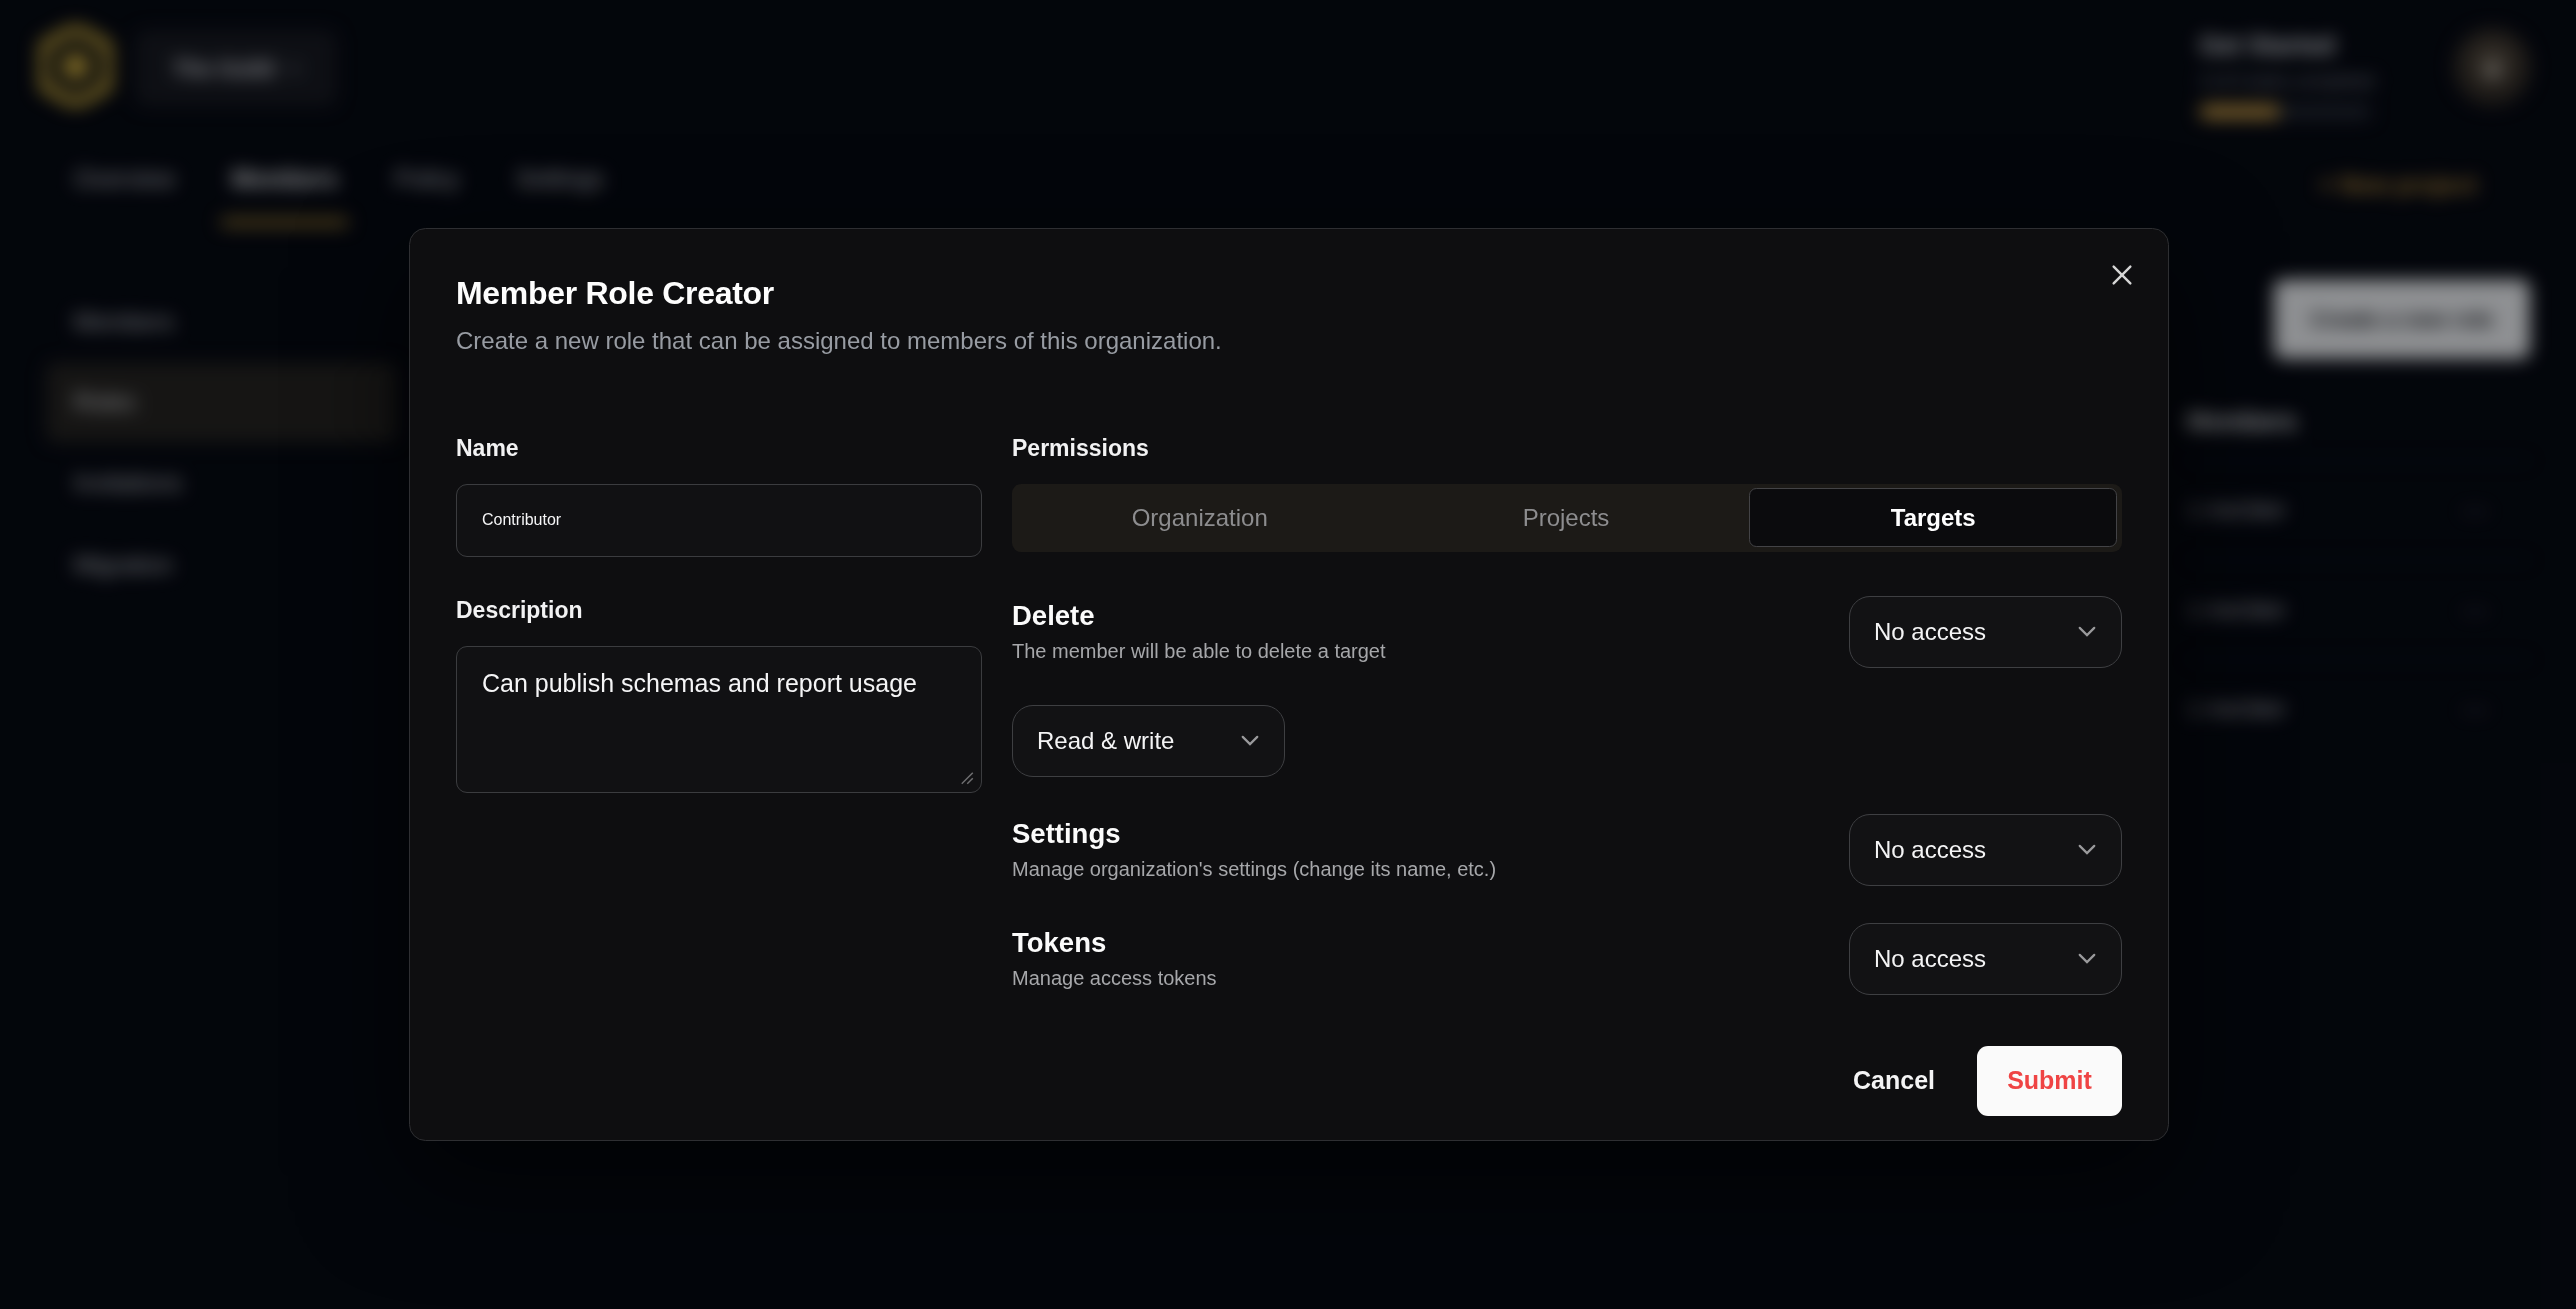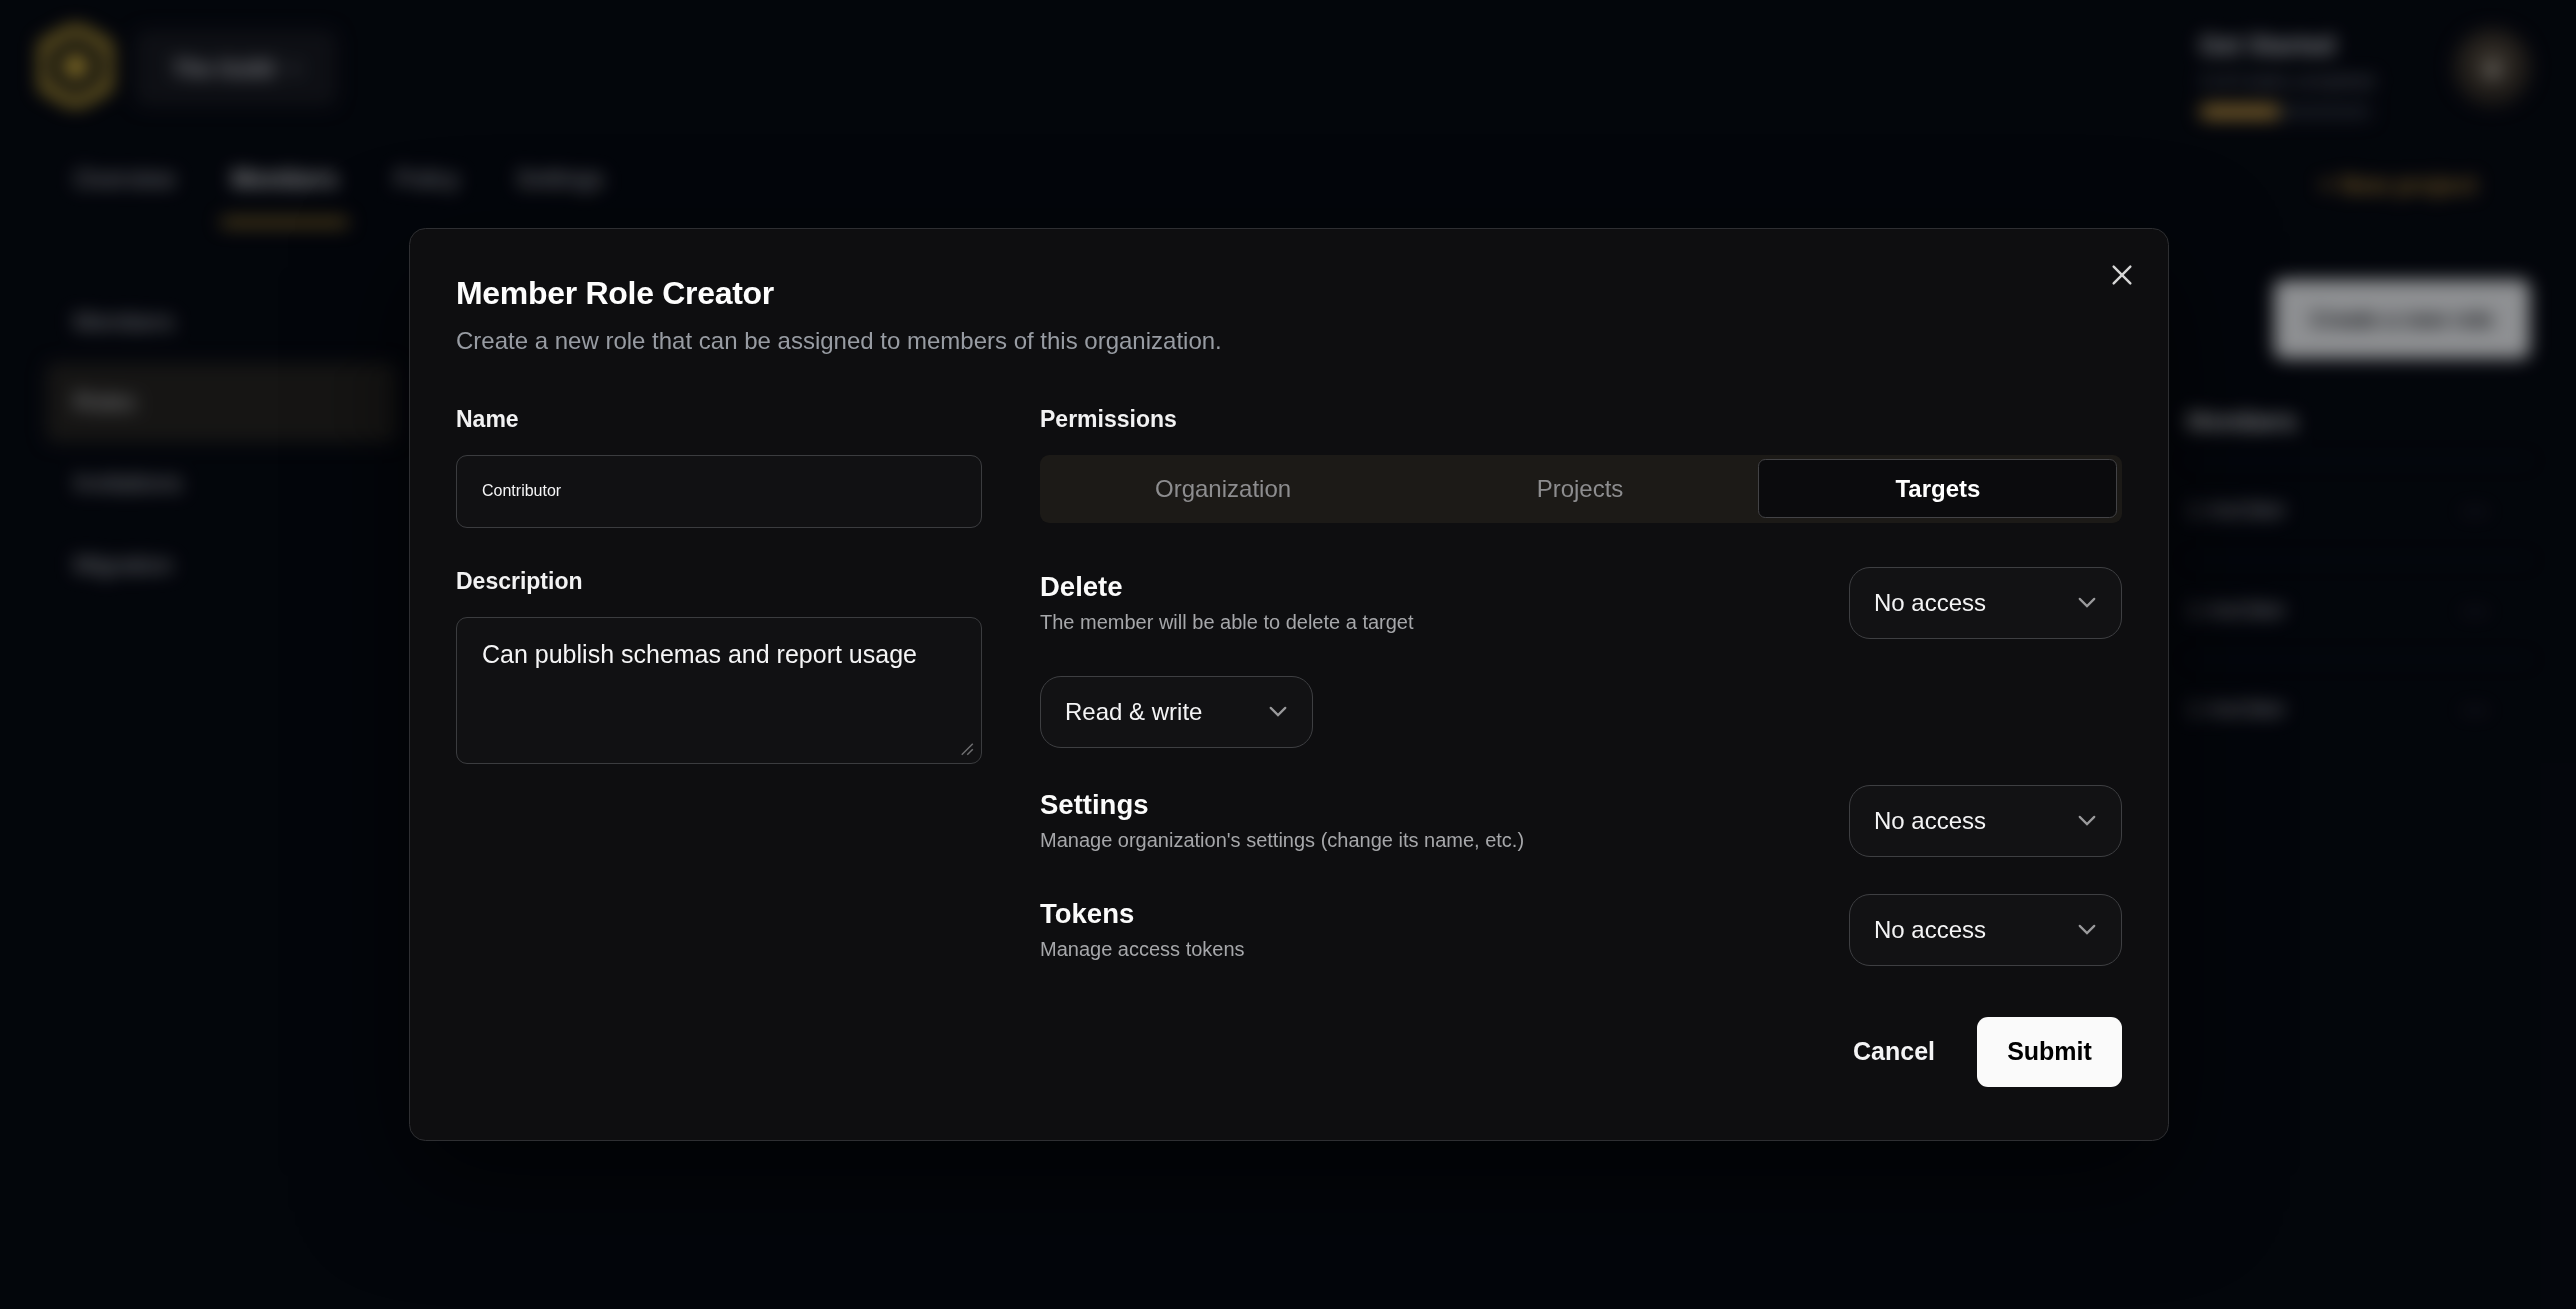--- a/index.html
+++ b/index.html
@@ -83,21 +83,21 @@
     padding:46px 46px 42px 46px;
   }
   .modal-title { font-size:32px; font-weight:700; color:#fdfdfd; letter-spacing:-0.3px; }
   .modal-sub { margin-top:14.7px; font-size:24px; color:#989ca3; }
   .modal-close {
     position:absolute; top:26px; right:26px; width:40px; height:40px;
     background:transparent; border:none; display:flex; align-items:center; justify-content:center;
   }
   .modal-close svg { stroke:#d6d6d6; }
 
-  .modal-grid { display:flex; gap:58px; margin-top:51px; }
+  .modal-grid { display:flex; gap:30px; margin-top:80px; }
   .col-left { width:526px; flex:none; }
   .col-right { flex:1; }
 
   .field-label { font-size:23px; font-weight:600; color:#f2f2f3; margin-bottom:22px; }
   .text-input {
     width:100%; height:73px; background:rgba(255,255,255,0.015);
     border:0.9px solid #3b3c3f; border-radius:11px; padding:0 25px;
     color:#f5f5f6; font-size:16px; font-family:inherit; outline:none;
   }
   .desc-wrap { position:relative; }
@@ -130,21 +130,21 @@
     width:273px; height:72px; flex:none;
     background:#121214; border:0.9px solid #3e3f42; border-radius:21px;
     display:flex; align-items:center; justify-content:space-between;
     padding:0 24px; color:#f4f4f5; font-size:24px;
   }
   .select-box svg { stroke:#9a9a9c; }
 
   .modal-footer { display:flex; justify-content:flex-end; align-items:center; gap:42px; margin-top:51px; }
   .btn-cancel { background:transparent; border:none; color:#f4f4f5; font-size:25px; font-weight:600; font-family:inherit; }
   .btn-submit {
-    width:145px; height:70px; background:#fafafa; color:#000000;
+    width:145px; height:70px; background:#fafafa; color:#ef4444;
     border:none; border-radius:11px; font-size:25px; font-weight:600; font-family:inherit;
   }
 </style>
 </head>
 <body>
 
 <div class="stage">
 
   <div class="bg-app">
 

